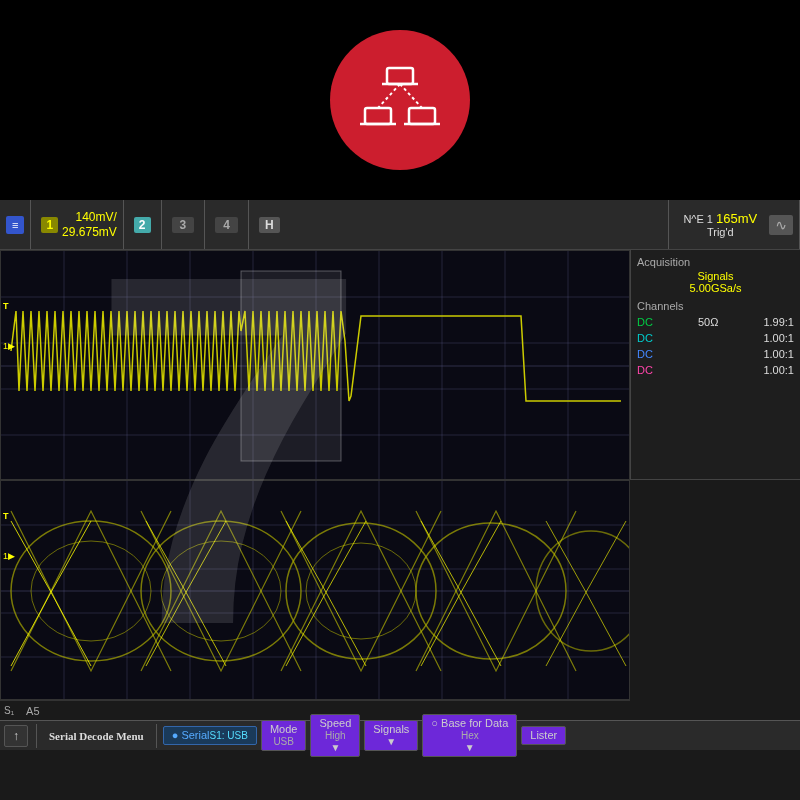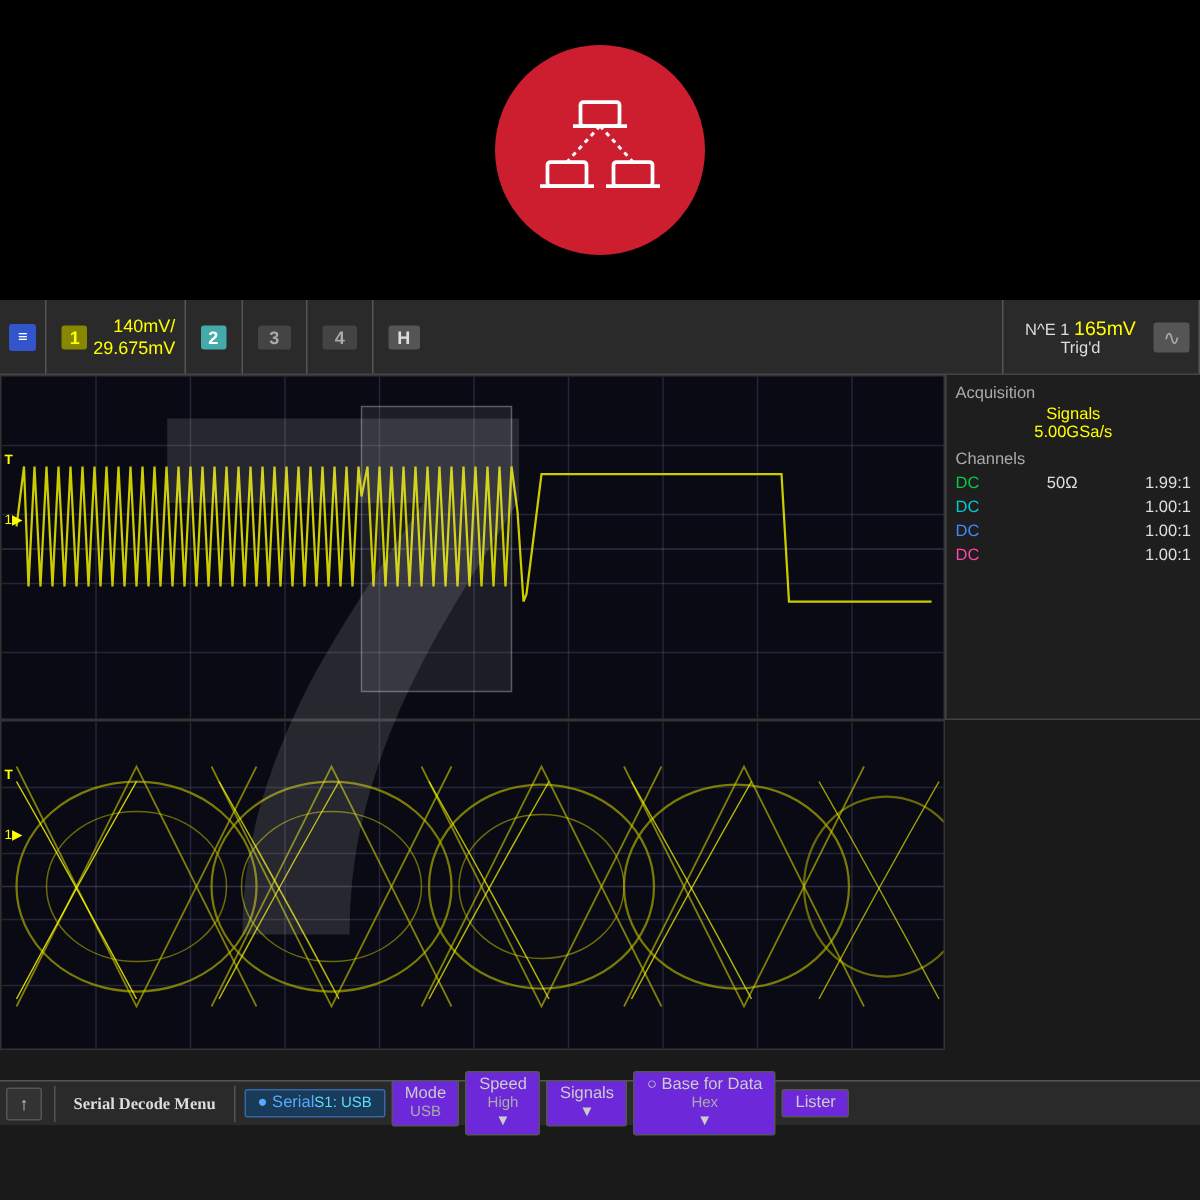--- a/index.html
+++ b/index.html
@@ -538,20 +538,24 @@
       <path d="M 285,185 Q 325,110 365,40" fill="none" stroke="#ffff00" stroke-width="1" opacity="0.7"></path>
       <path d="M 420,40 Q 460,110 500,185" fill="none" stroke="#ffff00" stroke-width="1" opacity="0.7"></path>
       <path d="M 420,185 Q 460,110 500,40" fill="none" stroke="#ffff00" stroke-width="1" opacity="0.7"></path>
       <path d="M 545,40 Q 585,110 625,185" fill="none" stroke="#ffff00" stroke-width="1" opacity="0.6"></path>
       <path d="M 545,185 Q 585,110 625,40" fill="none" stroke="#ffff00" stroke-width="1" opacity="0.6"></path>
     </svg>
     <span class="ch-label-t" style="top:30px;">T</span>
     <span class="ch-label-1p" style="top:70px;">1▶</span>
   </div>
 
+  <div class="status-bar">
+    <span class="s1-label">S₁</span>
+    <span class="status-text">A5</span>
+  </div>
 
   <div class="decode-menu">
 
     <button class="up-arrow">↑</button>
     <div class="separator"></div>
 
     <span class="decode-title">Serial Decode Menu</span>
     <div class="separator"></div>
 
     <button class="decode-btn">

